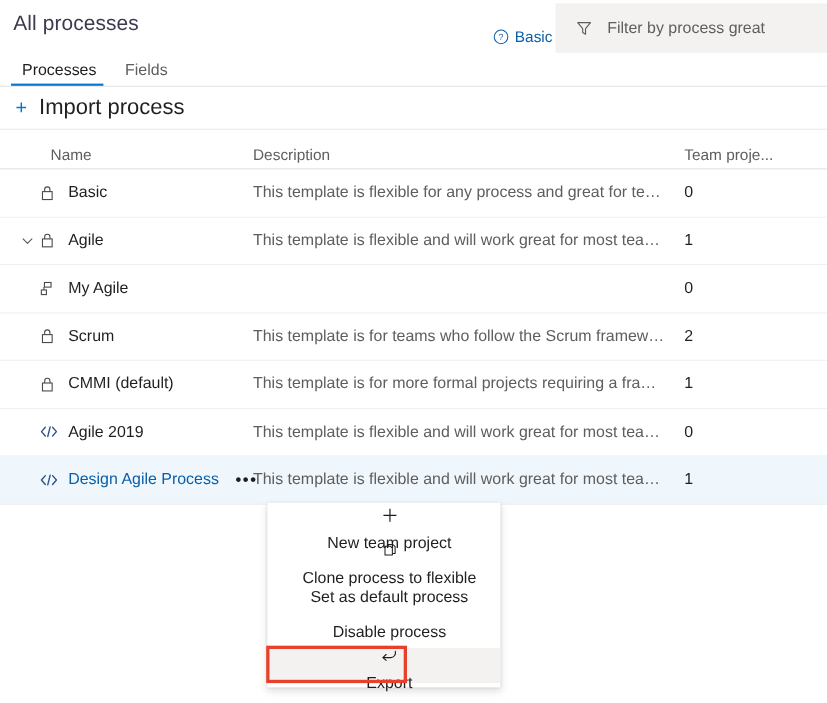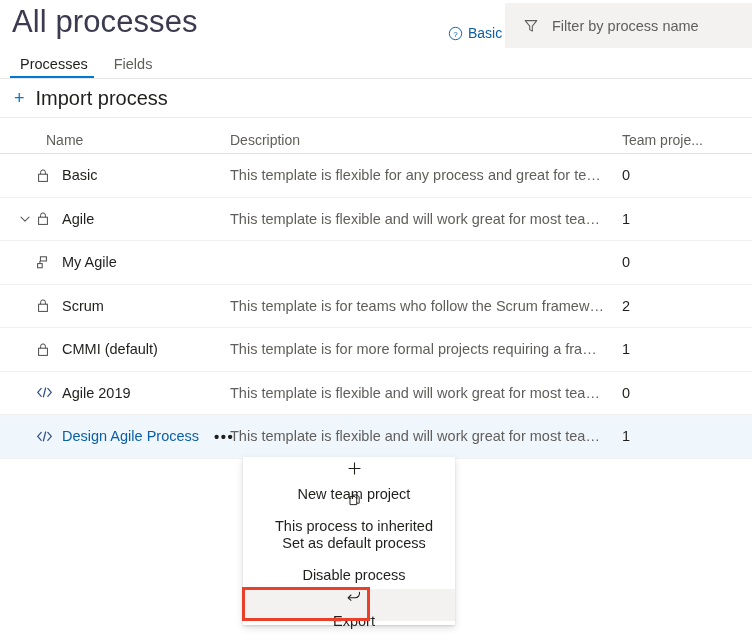--- a/index.html
+++ b/index.html
@@ -21,21 +21,21 @@
 
   
   .page-header {
     position: relative;
     height: 52px;
   }
   .page-title {
     position: absolute;
     left: 12px;
     top: 5px;
-    font-size: 31px;
+    font-size: 19px;
     font-weight: 400;
     color: #3b3a4e;
     letter-spacing: 0.1px;
     line-height: 34px;
     white-space: nowrap;
   }
   .help-link {
     position: absolute;
     left: 448px;
     top: 25px;
@@ -274,21 +274,21 @@
     </span>
     <span class="label">Basic</span>
   </a>
 
   <div class="filter-box">
     <span>
       <svg width="16" height="16" viewBox="0 0 16 16">
         <path d="M2.2 2.6h11.6L9.3 8.1v5.0L6.7 11.6V8.1z" fill="none" stroke="#605e5c" stroke-width="1.05" stroke-linejoin="round"></path>
       </svg>
     </span>
-    <span class="filter-placeholder">Filter by process name</span>
+    <span class="filter-placeholder">Filter by process great</span>
   </div>
 </div>
 
 <div class="tabs">
   <div class="tab active">Processes</div>
   <div class="tab">Fields</div>
 </div>
 
 <div class="command-bar">
   <div class="command-button">
@@ -430,21 +430,21 @@
     <span class="m-label">New team project</span>
   </div>
 
   <div class="menu-item">
     <span class="m-icon">
       <svg width="15" height="15" viewBox="0 0 15 15">
         <path d="M3.0 3.6 h5.0 l1.7 1.7 v6.3 h-6.7 z" fill="none" stroke="#201f1e" stroke-width="0.95" stroke-linejoin="round"></path>
         <path d="M6.0 3.6 V2.0 h4.2 l2.0 2.0 v6.2 h-2.5" fill="none" stroke="#201f1e" stroke-width="0.95" stroke-linejoin="round"></path>
       </svg>
     </span>
-    <span class="m-label">This process to inherited</span>
+    <span class="m-label">Clone process to flexible</span>
   </div>
 
   <div class="menu-item">
     <span class="m-icon"></span>
     <span class="m-label">Set as default process</span>
   </div>
 
   <div class="menu-item">
     <span class="m-icon"></span>
     <span class="m-label">Disable process</span>

